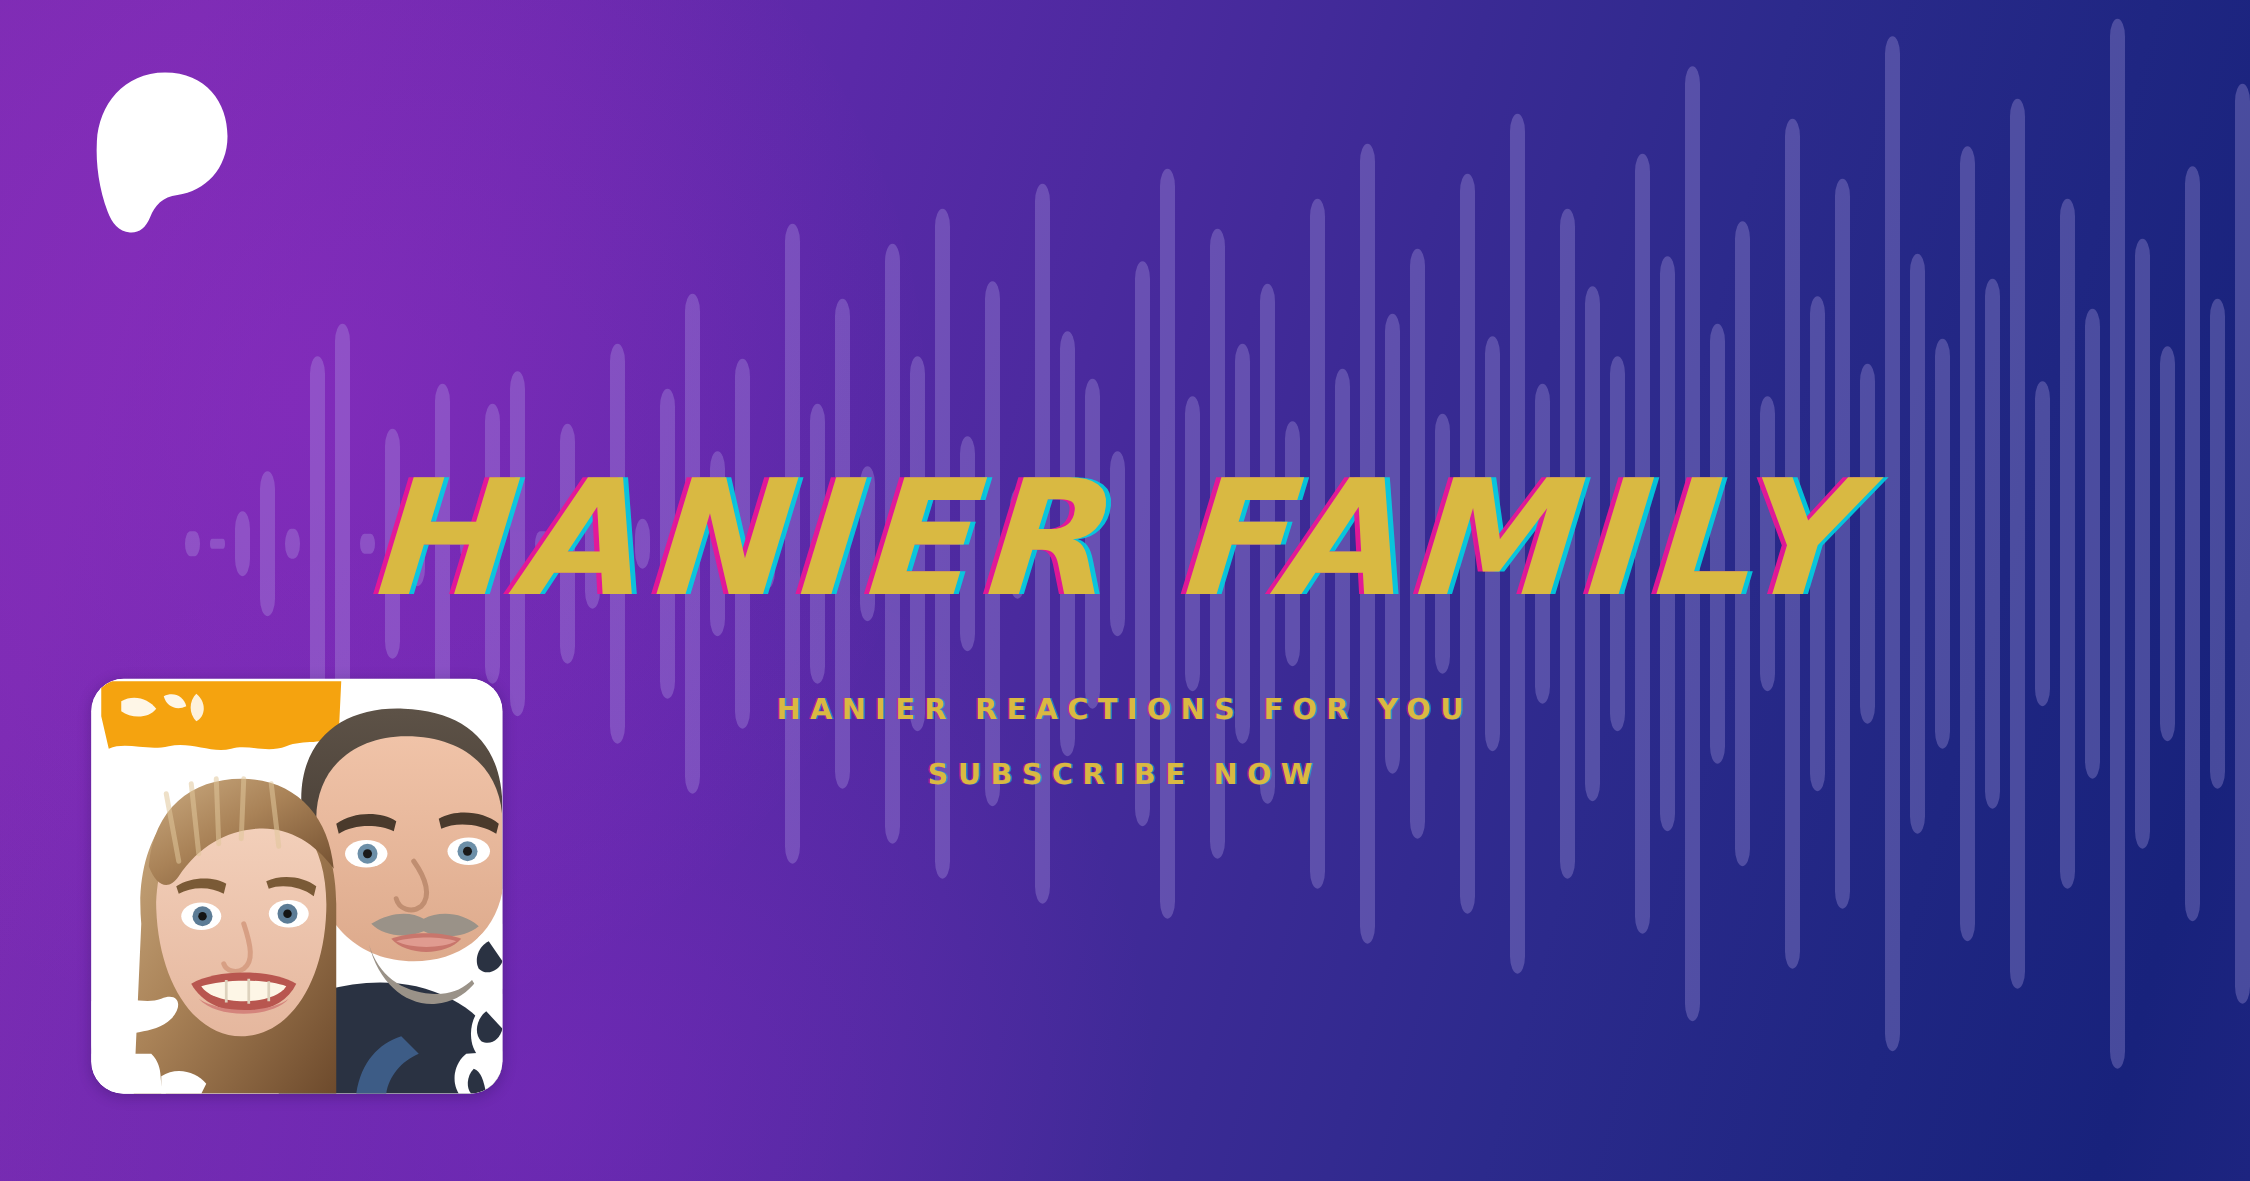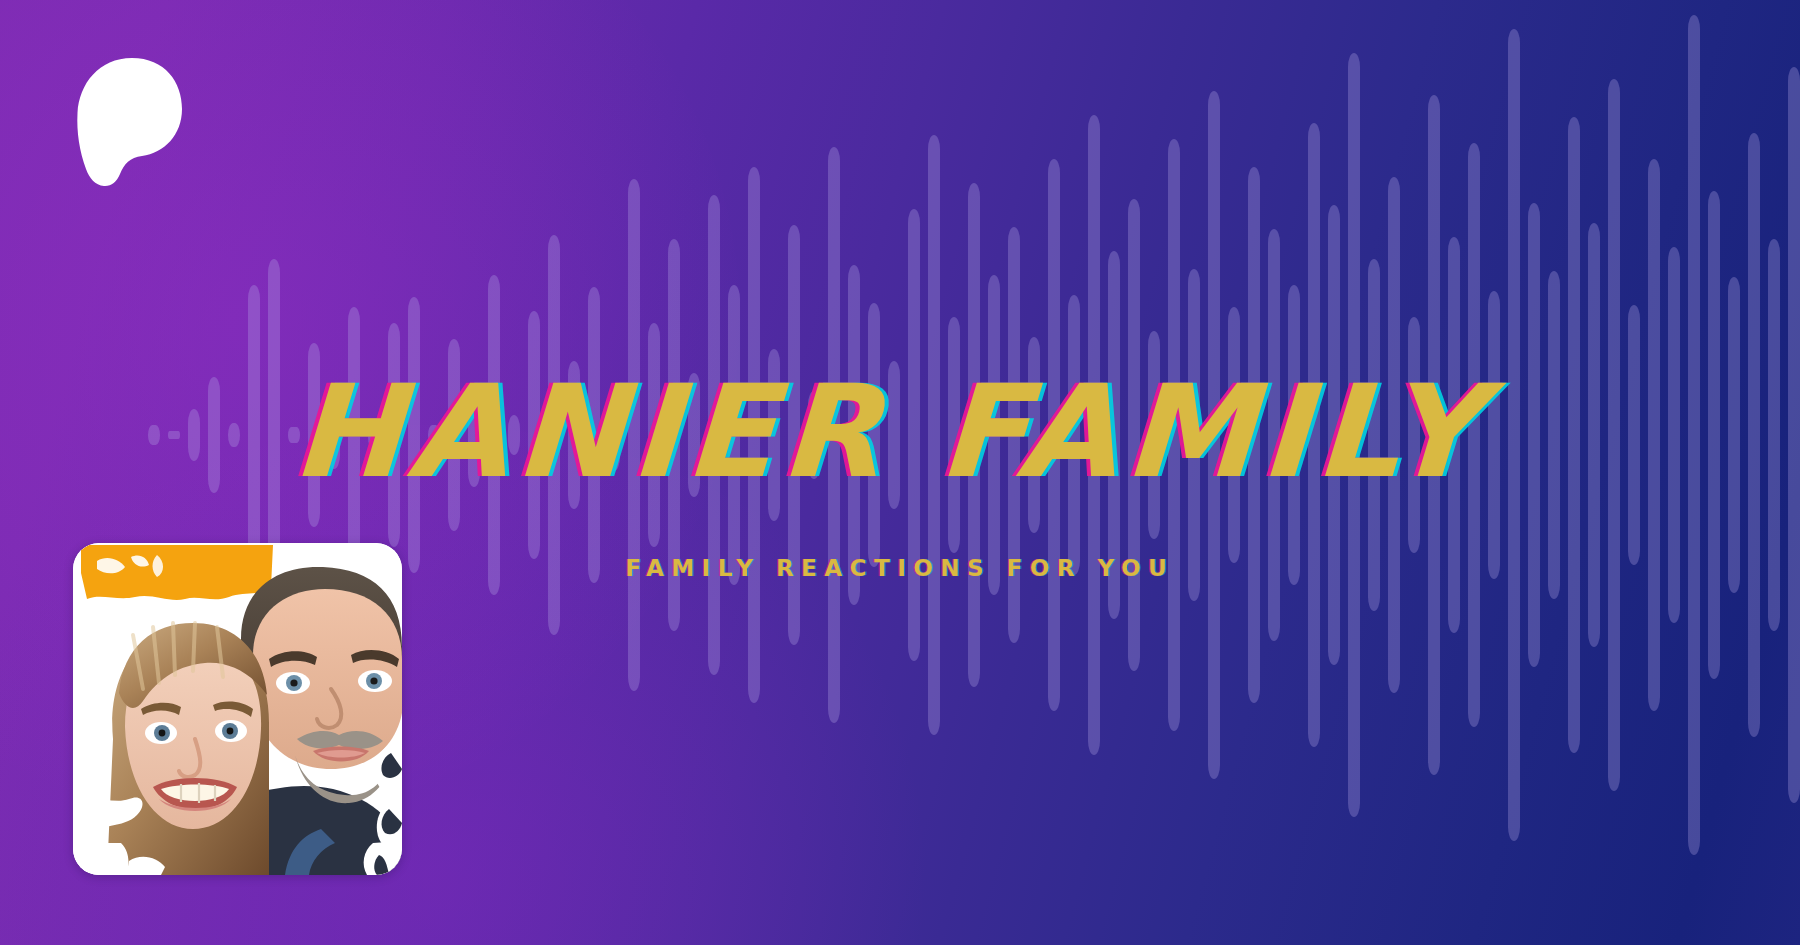--- a/index.html
+++ b/index.html
@@ -228,21 +228,22 @@
                C 11.5 95.5, 8.5 76, 9.5 57
                C 11 28, 31 2, 64 2 Z" fill="#ffffff"></path>
     </svg>
   </div>
 
   <div id="title-block">
     <div id="main-title">HANIER FAMILY</div>
   </div>
 
   <div id="subtitle-block">
-    <div class="subtitle-line" id="subtitle-line-1">FAMILY REACTIONS FOR YOU</div>
+    <div class="subtitle-line" id="subtitle-line-1">HANIER REACTIONS FOR YOU</div>
+    <div class="subtitle-line" id="subtitle-line-2">SUBSCRIBE NOW</div>
   </div>
 
   <div id="avatar-card">
     <svg viewBox="0 0 329 332" xmlns="http://www.w3.org/2000/svg" aria-hidden="true">
       <defs>
         <clipPath id="cardClip">
           <rect x="0" y="0" width="329" height="332" rx="26" ry="26"></rect>
         </clipPath>
         <linearGradient id="skinW" x1="0" y1="0" x2="0" y2="1">
           <stop offset="0%" stop-color="#f4d2bd"></stop>

